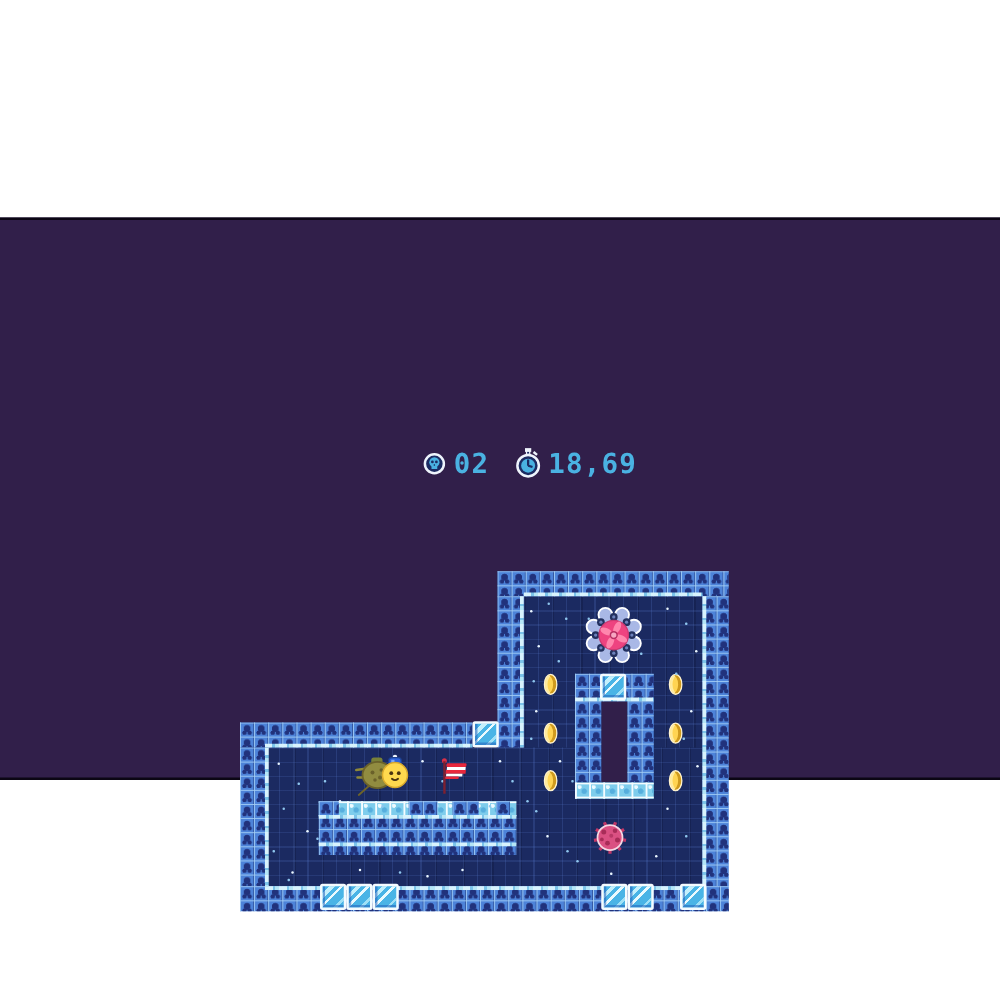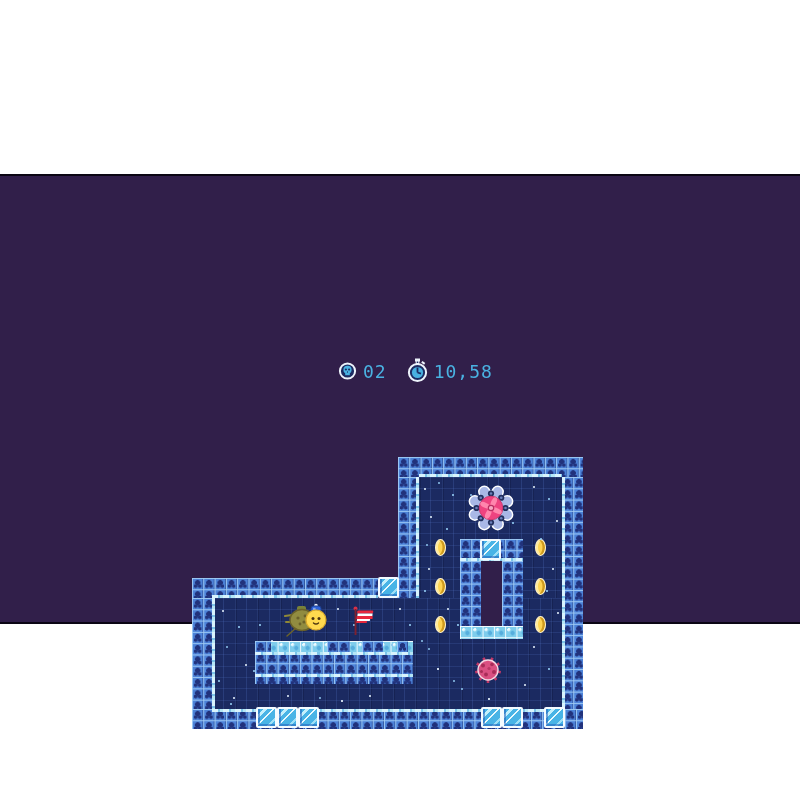--- a/index.html
+++ b/index.html
@@ -40,21 +40,21 @@
   
   .ice{border:2px solid #f4fbff;border-radius:2px;background-color:#49b4e6;box-sizing:border-box;
     background-image:linear-gradient(135deg, transparent 0 4px, #c4f0fc 4px 7px, transparent 7px 10px,
       #eafafe 10px 12px, transparent 12px 18px, #9fe0f6 18px 20px, transparent 20px);
     box-shadow:inset 2px -2px 0 rgba(34,96,186,.55);}
   .coin{width:9px;height:15px;border-radius:50%;background:#ffd452;border:1.5px solid #fff3cf;
     box-shadow:inset -2.5px 0 0 #cf9a1e, inset 2px 0 0 #ffeb9e;box-sizing:content-box;}
   .particle{border-radius:50%;}
   
   .hud{position:absolute;left:338px;top:182px;height:26px;display:flex;align-items:center;gap:6px;}
-  .hud .num{color:#4ab2e2;font-weight:normal;font-size:18px;letter-spacing:1px;line-height:1;
+  .hud .num{color:#4ab2e2;font-weight:bold;font-size:22px;letter-spacing:1px;line-height:1;
             transform:translateY(1px);}
   .hud .gap{width:8px;}
 </style>
 </head>
 <body>
 
 <div class="page">
   <div class="game">
 
     <div class="hud">
@@ -69,21 +69,21 @@
       <span class="num">02</span>
       <span class="gap"></span>
       <svg width="21" height="26" viewBox="0 0 21 26">
         <rect x="8" y="0.5" width="5" height="3" fill="#eef4fc"></rect>
         <rect x="9.2" y="3" width="2.6" height="2.5" fill="#1c2b62" stroke="#eef4fc" stroke-width="1"></rect>
         <rect x="14.5" y="3.6" width="3.6" height="2" fill="#eef4fc" transform="rotate(38 16 4.6)"></rect>
         <circle cx="10.5" cy="14.5" r="8.6" fill="#1c2b62" stroke="#eef4fc" stroke-width="2"></circle>
         <circle cx="10.5" cy="14.5" r="5.6" fill="#49b1e1"></circle>
         <path d="M10.5 14.5 L10.5 9.6 M10.5 14.5 L14 15.6" stroke="#1c2b62" stroke-width="1.8" fill="none"></path>
       </svg>
-      <span class="num">10,58</span>
+      <span class="num">18,69</span>
     </div>
 
     <div class="level" id="level">
 
       <div class="interior" style="left: 419px; top: 301px; width: 143px; height: 232px;"></div>
         <div class="interior" style="left: 212px; top: 422px; width: 350px; height: 111px;"></div>
         <div class="hole" style="left: 481px; top: 385px; width: 21px; height: 65px;"></div>
         <div class="wall" style="left: 398px; top: 281px; width: 185px; height: 20px;"></div>
         <div class="wall" style="left: 398px; top: 301px; width: 21px; height: 121px;"></div>
         <div class="wall" style="left: 562px; top: 301px; width: 21px; height: 232px;"></div>

